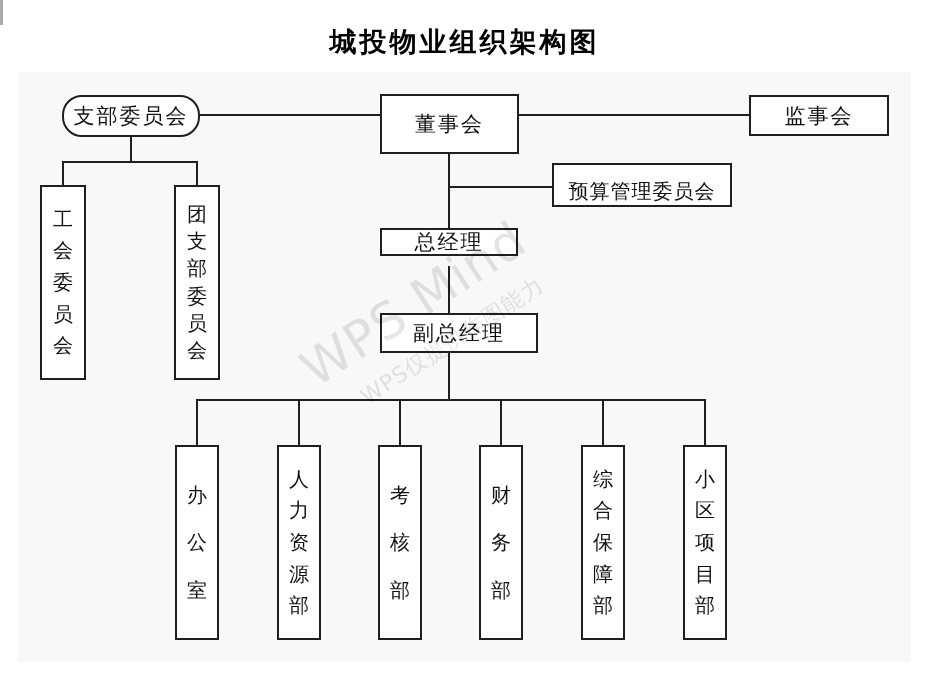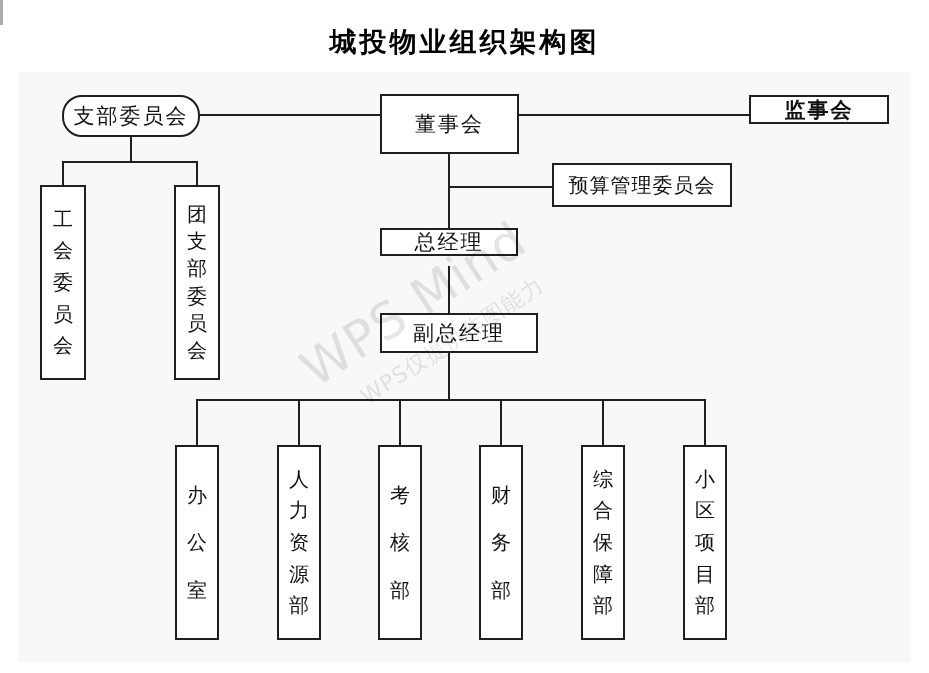--- a/index.html
+++ b/index.html
@@ -16,21 +16,21 @@
   .conn { position:absolute; background:#1f1f1f; }
   .node {
     position:absolute; box-sizing:border-box; background:#ffffff;
     border:2px solid #1f1f1f; display:flex; align-items:center; justify-content:center;
     font-size:21px; color:#111; letter-spacing:2px; white-space:nowrap;
   }
   .node.v {
     flex-direction:column; justify-content:space-evenly; align-items:center;
     font-size:20px; letter-spacing:0; padding:14px 0;
   }
-  .node.small-text { font-size:20px; letter-spacing:1px; }
+  .node.small-text { font-size:20px; letter-spacing:1px;align-items:flex-end; }
   .watermark {
     position:absolute; left:290px; top:252px; width:330px;
     transform:rotate(-33deg); transform-origin:50% 50%;
     color:rgba(0,0,0,0.10); pointer-events:none; z-index:5;
     font-family:"DejaVu Sans", sans-serif;
   }
   .wm-brand { font-size:50px; letter-spacing:1px; }
   .wm-note  { font-size:22px; margin-left:34px; margin-top:8px; letter-spacing:1px; }
 </style>
 </head>
@@ -61,21 +61,21 @@
   <div class="conn" style="left:500px; top:399px; width:2px; height:48px;"></div>
   <div class="conn" style="left:602px; top:399px; width:2px; height:48px;"></div>
   <div class="conn" style="left:704px; top:399px; width:2px; height:48px;"></div>
 
   <div class="node" style="left:62px; top:95px; width:138px; height:42px;border-radius:20px;">
     <span>支部委员会</span>
   </div>
   <div class="node" style="left:380px; top:94px; width:139px; height:60px;">
     <span>董事会</span>
   </div>
-  <div class="node" style="left:749px; top:95px; width:140px; height:29px;font-weight:bold;">
+  <div class="node" style="left:749px; top:95px; width:140px; height:41px;">
     <span>监事会</span>
   </div>
   <div class="node small-text" style="left:552px; top:163px; width:180px; height:44px;">
     <span>预算管理委员会</span>
   </div>
   <div class="node" style="left:380px; top:228px; width:138px; height:28px;">
     <span>总经理</span>
   </div>
   <div class="node" style="left:380px; top:313px; width:158px; height:40px;">
     <span>副总经理</span>

